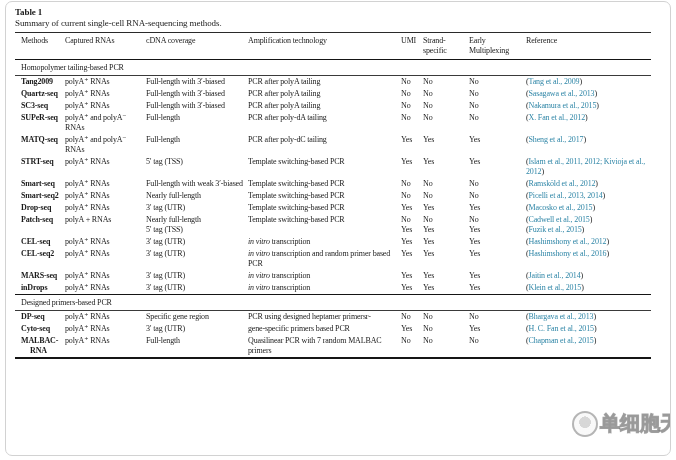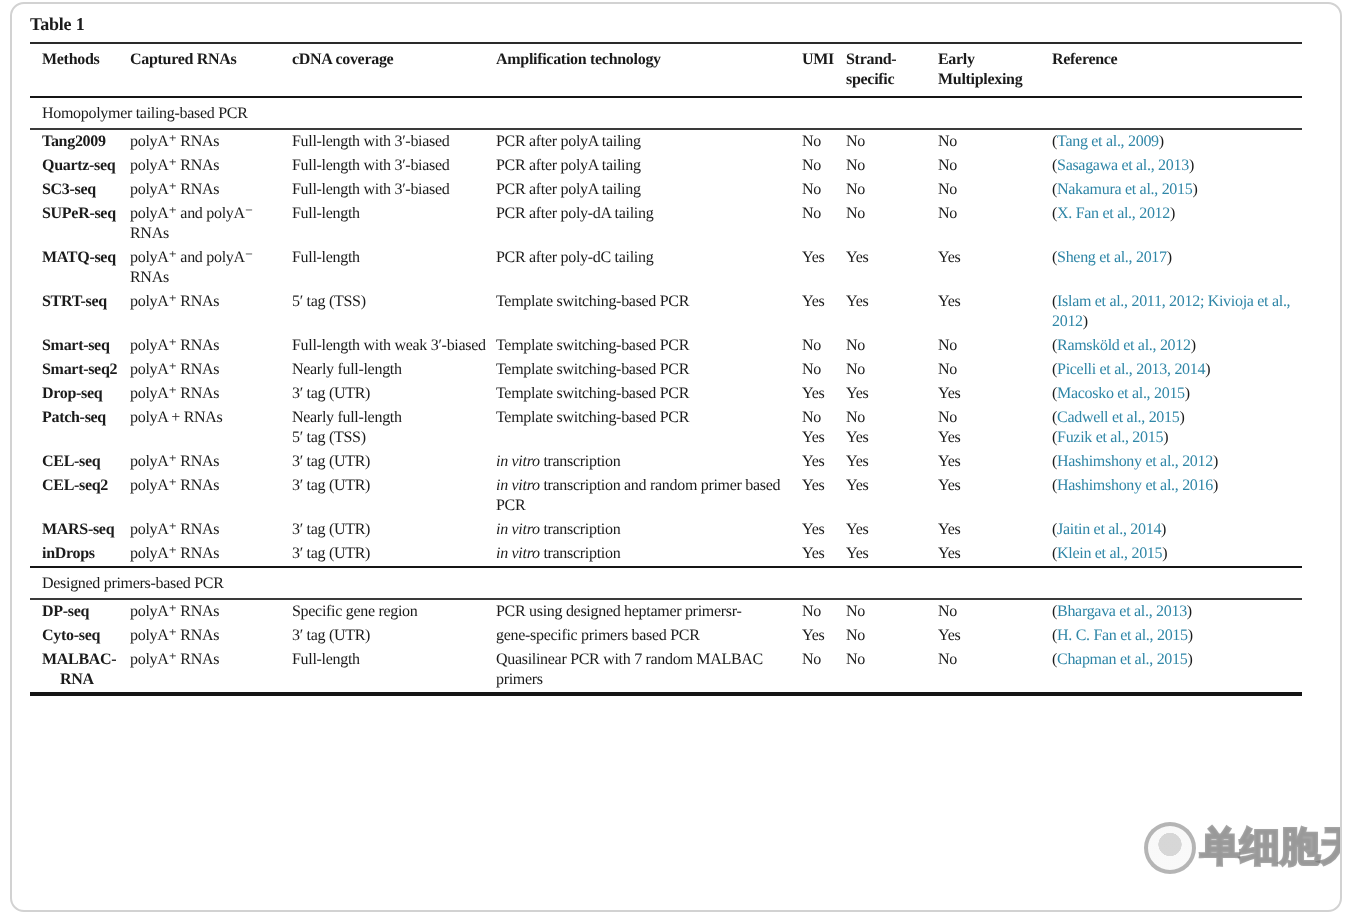--- a/index.html
+++ b/index.html
@@ -8,21 +8,21 @@
   .card{position:absolute;left:5px;top:1px;width:664px;height:453px;
         border:1px solid #d2d2d2;border-radius:7px;background:#fff;overflow:hidden;}
   .caption{margin:5px 0 0 9px;font-size:9px;line-height:11px;letter-spacing:-0.1px;}
   .caption .t{font-weight:bold;}
   table{border-collapse:collapse;table-layout:fixed;width:636px;margin:3px 0 0 9px;
         font-size:8px;line-height:10px;letter-spacing:-0.15px;
         border-bottom:2px solid #151515;}
   col.c-method{width:50px;} col.c-captured{width:81px;} col.c-cdna{width:102px;}
   col.c-ampl{width:153px;}  col.c-umi{width:22px;}      col.c-strand{width:46px;}
   col.c-early{width:57px;}  col.c-ref{width:125px;}
-  thead th{font-weight:bold;text-align:left;vertical-align:top;
+  thead th{font-weight:normal;text-align:left;vertical-align:top;
            padding:3px 3px 3px 0;border-top:1px solid #2a2a2a;border-bottom:1.5px solid #151515;}
   thead th:first-child{padding-left:6px;}
   td{vertical-align:top;padding:1px 4px 1px 0;}
   td:first-child{padding-left:6px;}
   tr.section>td{font-weight:normal;padding:3px 0 2px 6px;
                 border-top:1.5px solid #151515;border-bottom:1px solid #3a3a3a;}
   td.method{padding-right:6px;padding-left:6px;text-indent:-0px;}
   td.method .hang{display:block;padding-left:9px;text-indent:-9px;font-weight:bold;}
   .line{display:block;}
   .ref-link{color:#2f86a7;}
@@ -37,20 +37,21 @@
            color:rgba(235,235,235,0.28);
            -webkit-text-stroke:1.1px rgba(115,115,115,0.62);
            text-shadow:0 0 1px rgba(120,120,120,0.35);}
 </style>
 </head>
 <body>
 
 <div class="card">
   <div class="caption">
     <div class="t">Table 1</div>
+    <div>Summary of current single-cell RNA-sequencing methods.</div>
   </div>
 
   <table>
     <colgroup>
       <col class="c-method">
         <col class="c-captured">
         <col class="c-cdna">
         <col class="c-ampl">
       <col class="c-umi">
         <col class="c-strand">

